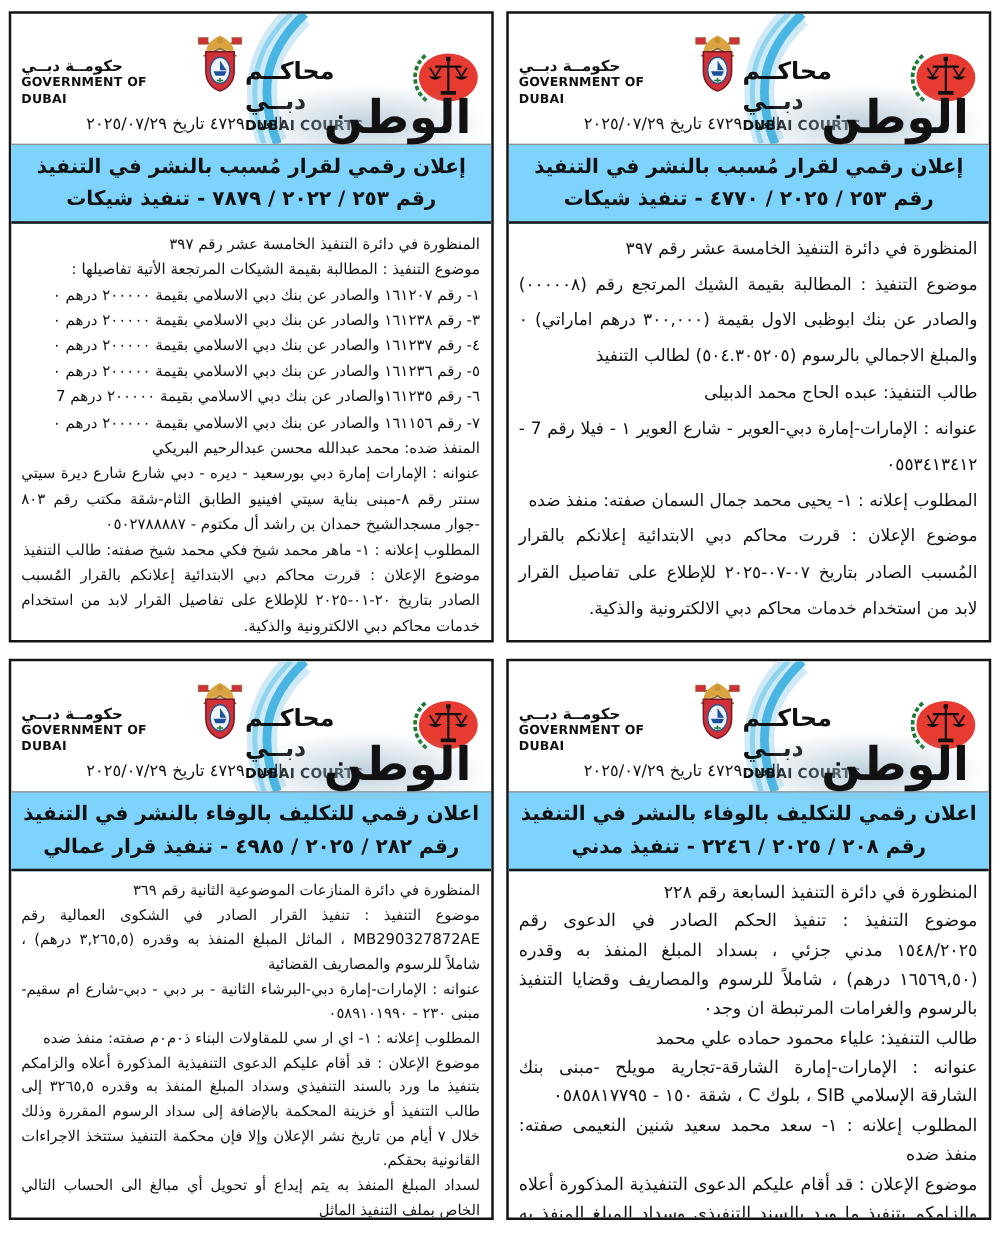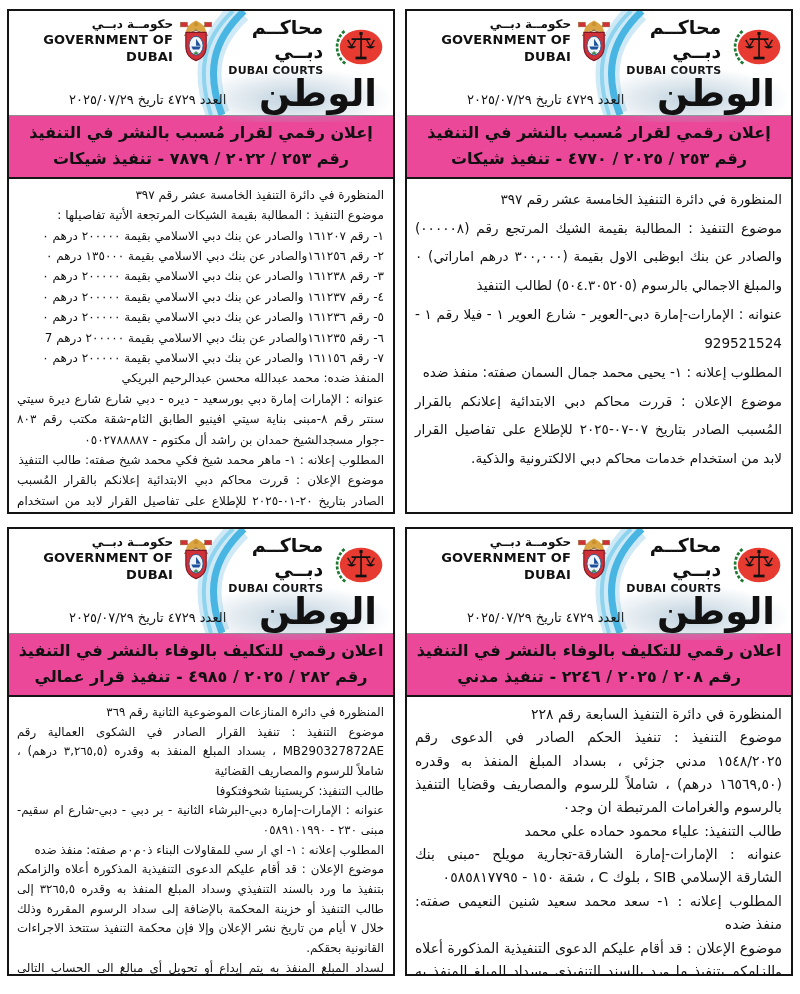--- a/index.html
+++ b/index.html
@@ -29,45 +29,45 @@
   .swoosh {
     position: absolute; left: 44%; top: 0; width: 90px; height: 104px;
     z-index: 0; pointer-events: none;
   }
   .nh-top {
     position: relative; z-index: 1;
     display: flex; justify-content: space-between; align-items: flex-start;
     height: 56px;
   }
   .brand { display: flex; align-items: center; gap: 5px; }
-  .brand-text { text-align: right; line-height: 1.25; }
+  .brand-text { text-align: left; line-height: 1.25; margin-top: 30px; }
   .brand-text .ar { font-size: 19px; font-weight: bold; }
   .brand-text .en { font-size: 11px; font-weight: bold; letter-spacing: .2px; }
   .brand-gov .ar { font-size: 12px; }
-  .brand-gov .en { font-size: 13px; }
+  .brand-gov .en { font-size: 10px; }
   .nh-bottom {
     position: relative; z-index: 1;
     display: flex; justify-content: space-between; align-items: flex-end;
     padding: 0 4px 4px 52px; height: 46px;
   }
   .paper-name {
     position: relative; z-index: 1;
     font-size: 37px; font-weight: 900; line-height: 1;
     padding: 0 4px 2px 18px;
     margin-top: 12px;
   }
   .paper-name::before {
     content: ""; position: absolute; inset: -8px -12px -8px -20px; z-index: -1;
     background: radial-gradient(ellipse at 42% 58%, rgba(148,178,199,.6), rgba(148,178,199,0) 70%);
   }
   .issue-line { font-size: 13px; font-weight: 500; padding-bottom: 7px; white-space: nowrap; }
   
   .ntitle {
     flex: none;
-    background: #ec4899;
+    background: #7dd3fc;
     border-top: 1px solid #8d8d8d;
     border-bottom: 2px solid #161616;
     text-align: center;
     font-weight: 900;
     font-size: 16px;
     line-height: 1.62;
     padding: 4px 6px 5px;
   }
   
   .nbody {
@@ -134,21 +134,22 @@
         <div class="issue-line">العدد ٤٧٢٩ تاريخ ٢٠٢٥/٠٧/٢٩</div>
       </div>
     </div>
     <div class="ntitle">
       <div>إعلان رقمي لقرار مُسبب بالنشر في التنفيذ</div>
       <div>رقم ٢٥٣ / ٢٠٢٥ / ٤٧٧٠ - تنفيذ شيكات</div>
     </div>
     <div class="nbody">
         <div class="bline">المنظورة في دائرة التنفيذ الخامسة عشر رقم ٣٩٧</div>
         <div class="bline">موضوع التنفيذ : المطالبة بقيمة الشيك المرتجع رقم (٠٠٠٠٠٨) والصادر عن بنك ابوظبى الاول بقيمة (٣٠٠,٠٠٠ درهم اماراتي) ٠ والمبلغ الاجمالي بالرسوم (٥٠٤.٣٠٥٢٠٥) لطالب التنفيذ</div>
-        <div class="bline">عنوانه : الإمارات-إمارة دبي-العوير - شارع العوير ١ - فيلا رقم ١ - 929521524</div>
+        <div class="bline">طالب التنفيذ: عبده الحاج محمد الدبيلى</div>
+        <div class="bline">عنوانه : الإمارات-إمارة دبي-العوير - شارع العوير ١ - فيلا رقم 7 - ٠٥٥٣٤١٣٤١٢</div>
         <div class="bline">المطلوب إعلانه : ١- يحيى محمد جمال السمان صفته: منفذ ضده</div>
         <div class="bline">موضوع الإعلان : قررت محاكم دبي الابتدائية إعلانكم بالقرار المُسبب الصادر بتاريخ ٠٧-٠٧-٢٠٢٥ للإطلاع على تفاصيل القرار لابد من استخدام خدمات محاكم دبي الالكترونية والذكية.</div>
       </div>
   </div>
 
   <div class="notice">
     <div class="nh">
       <svg class="swoosh" viewBox="0 0 90 104" preserveAspectRatio="none">
         <path d="M62 0 C 30 30 24 62 40 104" stroke="#cfeaf6" stroke-width="24" fill="none"></path>
         <path d="M66 0 C 34 30 28 62 44 104" stroke="#49b5e2" stroke-width="7" fill="none"></path>
@@ -197,21 +198,20 @@
       </div>
     </div>
     <div class="ntitle">
       <div>إعلان رقمي لقرار مُسبب بالنشر في التنفيذ</div>
       <div>رقم ٢٥٣ / ٢٠٢٢ / ٧٨٧٩ - تنفيذ شيكات</div>
     </div>
     <div class="nbody">
         <div class="bline">المنظورة في دائرة التنفيذ الخامسة عشر رقم ٣٩٧</div>
         <div class="bline">موضوع التنفيذ : المطالبة بقيمة الشيكات المرتجعة الأتية تفاصيلها :</div>
         <div class="bline">١- رقم ١٦١٢٠٧ والصادر عن بنك دبي الاسلامي بقيمة ٢٠٠٠٠٠ درهم ٠</div>
-        <div class="bline">٢- رقم ١٦١٢٥٦والصادر عن بنك دبي الاسلامي بقيمة ١٣٥٠٠٠ درهم ٠</div>
         <div class="bline">٣- رقم ١٦١٢٣٨ والصادر عن بنك دبي الاسلامي بقيمة ٢٠٠٠٠٠ درهم ٠</div>
         <div class="bline">٤- رقم ١٦١٢٣٧ والصادر عن بنك دبي الاسلامي بقيمة ٢٠٠٠٠٠ درهم ٠</div>
         <div class="bline">٥- رقم ١٦١٢٣٦ والصادر عن بنك دبي الاسلامي بقيمة ٢٠٠٠٠٠ درهم ٠</div>
         <div class="bline">٦- رقم ١٦١٢٣٥والصادر عن بنك دبي الاسلامي بقيمة ٢٠٠٠٠٠ درهم 7</div>
         <div class="bline">٧- رقم ١٦١١٥٦ والصادر عن بنك دبي الاسلامي بقيمة ٢٠٠٠٠٠ درهم ٠</div>
         <div class="bline">المنفذ ضده: محمد عبدالله محسن عبدالرحيم البريكي</div>
         <div class="bline">عنوانه : الإمارات إمارة دبي بورسعيد - ديره - دبي شارع شارع ديرة سيتي سنتر رقم ٨-مبنى بناية سيتي افينيو الطابق الثام-شقة مكتب رقم ٨٠٣ -جوار مسجدالشيخ حمدان بن راشد أل مكتوم - ٠٥٠٢٧٨٨٨٨٧</div>
         <div class="bline">المطلوب إعلانه : ١- ماهر محمد شيخ فكي محمد شيخ صفته: طالب التنفيذ</div>
         <div class="bline">موضوع الإعلان : قررت محاكم دبي الابتدائية إعلانكم بالقرار المُسبب الصادر بتاريخ ٢٠-٠١-٢٠٢٥ للإطلاع على تفاصيل القرار لابد من استخدام خدمات محاكم دبي الالكترونية والذكية.</div>
       </div>
@@ -329,21 +329,20 @@
         <div class="paper-name">الوطن</div>
         <div class="issue-line">العدد ٤٧٢٩ تاريخ ٢٠٢٥/٠٧/٢٩</div>
       </div>
     </div>
     <div class="ntitle">
       <div>اعلان رقمي للتكليف بالوفاء بالنشر في التنفيذ</div>
       <div>رقم ٢٨٢ / ٢٠٢٥ / ٤٩٨٥ - تنفيذ قرار عمالي</div>
     </div>
     <div class="nbody">
         <div class="bline">المنظورة في دائرة المنازعات الموضوعية الثانية رقم ٣٦٩</div>
-        <div class="bline">موضوع التنفيذ : تنفيذ القرار الصادر في الشكوى العمالية رقم MB290327872AE ، بسداد المبلغ المنفذ به وقدره (٣,٢٦٥,٥ درهم) ، شاملاً للرسوم والمصاريف القضائية</div>
-        <div class="bline">طالب التنفيذ: كريستينا شخوفتكوفا</div>
+        <div class="bline">موضوع التنفيذ : تنفيذ القرار الصادر في الشكوى العمالية رقم MB290327872AE ، الماثل المبلغ المنفذ به وقدره (٣,٢٦٥,٥ درهم) ، شاملاً للرسوم والمصاريف القضائية</div>
         <div class="bline">عنوانه : الإمارات-إمارة دبي-البرشاء الثانية - بر دبي - دبي-شارع ام سقيم- مبنى ٢٣٠ - ٠٥٨٩١٠١٩٩٠</div>
         <div class="bline">المطلوب إعلانه : ١- اي ار سي للمقاولات البناء ذ٠م٠م صفته: منفذ ضده</div>
         <div class="bline">موضوع الإعلان : قد أقام عليكم الدعوى التنفيذية المذكورة أعلاه والزامكم بتنفيذ ما ورد بالسند التنفيذي وسداد المبلغ المنفذ به وقدره ٣٢٦٥,٥ إلى طالب التنفيذ أو خزينة المحكمة بالإضافة إلى سداد الرسوم المقررة وذلك خلال ٧ أيام من تاريخ نشر الإعلان وإلا فإن محكمة التنفيذ ستتخذ الاجراءات القانونية بحقكم.</div>
         <div class="bline">لسداد المبلغ المنفذ به يتم إيداع أو تحويل أي مبالغ الى الحساب التالي الخاص بملف التنفيذ الماثل</div>
       </div>
   </div>
 </div>
 
 </body></html>

